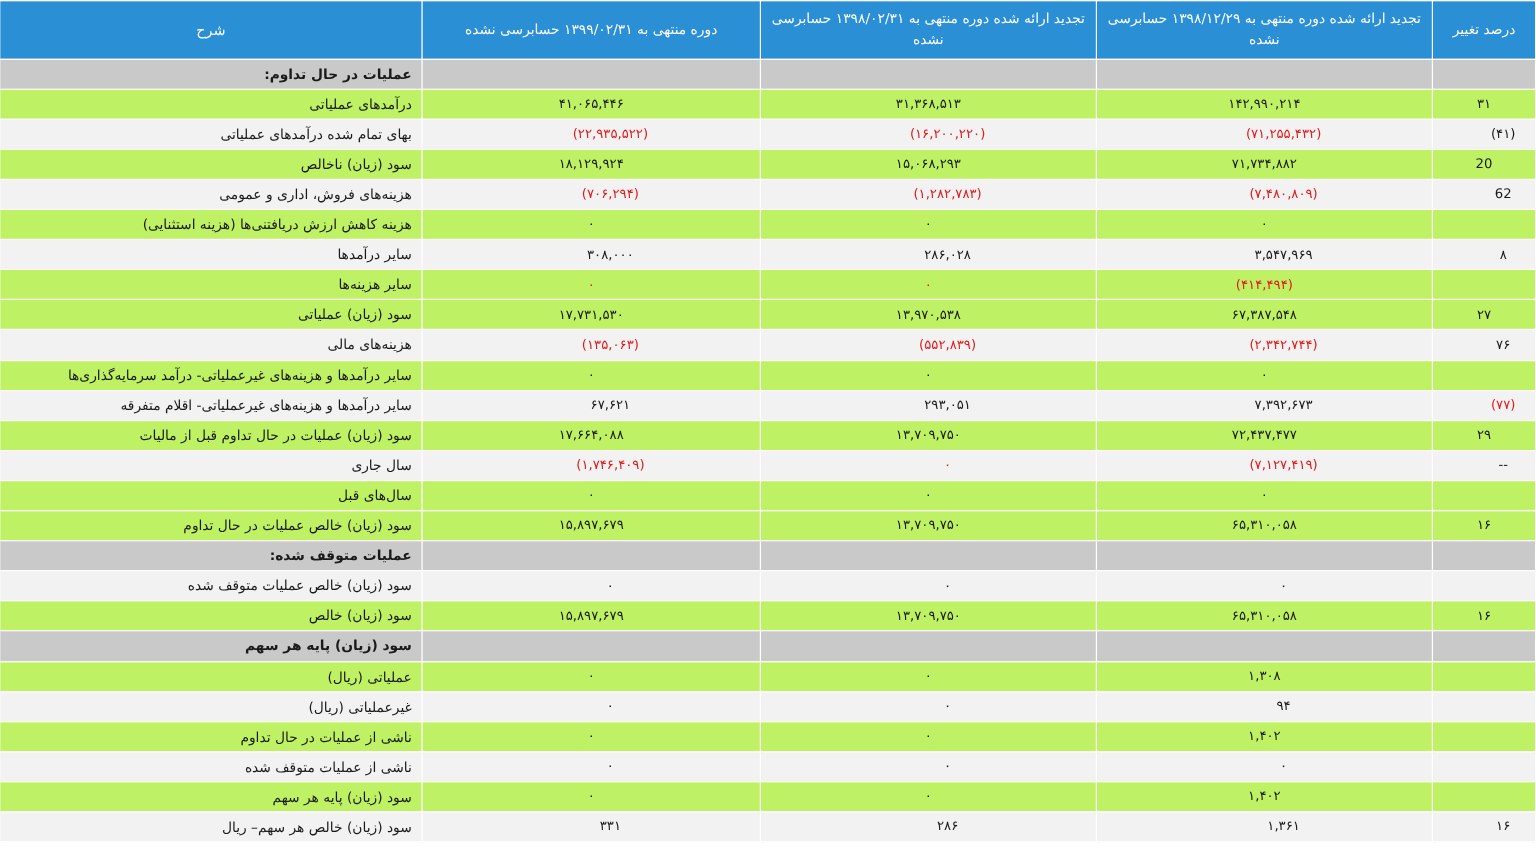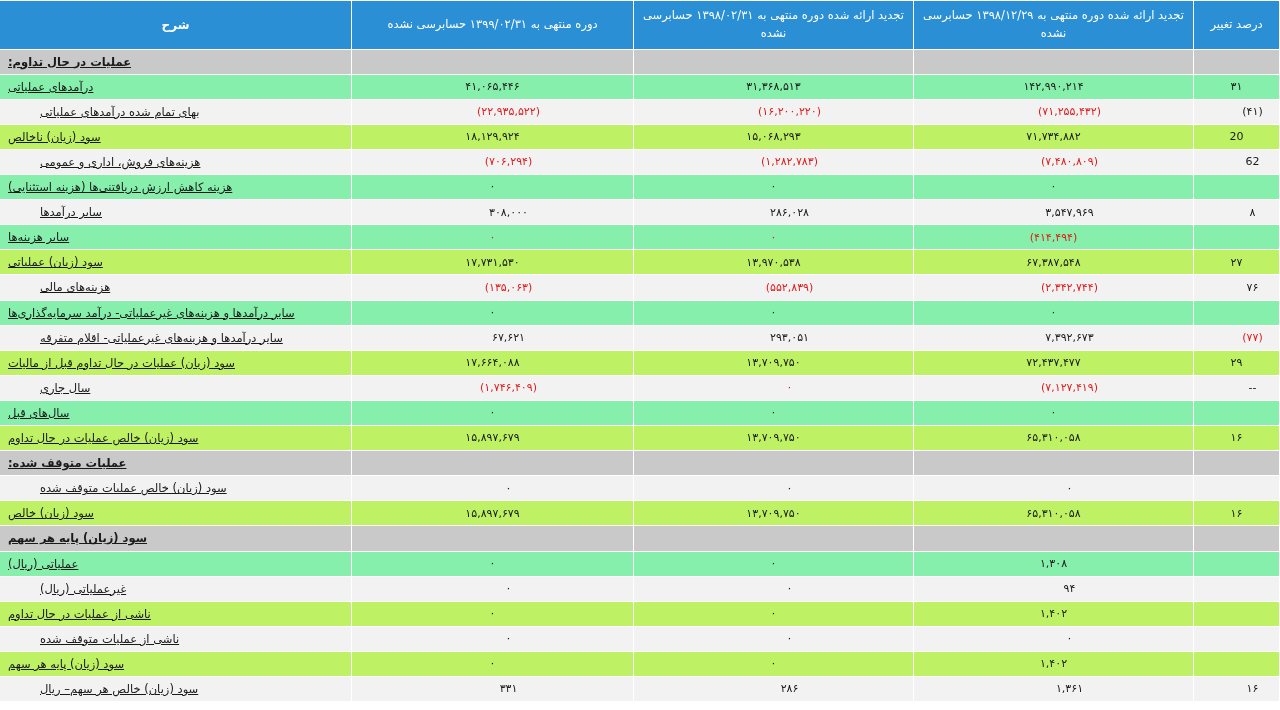--- a/index.html
+++ b/index.html
@@ -29,36 +29,36 @@
     background: #2a8fd4;
     color: #ffffff;
     font-size: 11.5px;
     font-weight: normal;
     line-height: 1.55;
     padding: 6px 8px;
     border: 1px solid #ffffff;
     vertical-align: middle;
     text-align: center;
   }
-  thead th.desc-head { font-size: 12px; font-weight: bold; }
+  thead th.desc-head { font-size: 12px; }
 
   tbody td {
     font-size: 11.5px;
     line-height: 1.4;
     padding: 4px 8px;
     border: 1px solid #ffffff;
     height: 16px;
     vertical-align: middle;
     color: #1a1a1a;
   }
-  td.desc { text-align: left; text-decoration: underline; }
+  td.desc { text-align: right; }
   td.num  { text-align: center; font-size: 11px; }
 
   
-  tr.r-blue  td { background: #86efac; }
+  tr.r-blue  td { background: #bef264; }
   tr.r-white td { background: #f2f2f2; padding-left: 40px; }
   tr.r-cream td { background: #bef264; }
   tr.r-gray  td { background: #c9c9c9; font-weight: bold; }
   tr.r-gray  td.desc { font-weight: bold; }
 
   td.neg { color: #e01b1b; }
 
   .section-title { font-weight: bold; }
 </style>
 </head>

